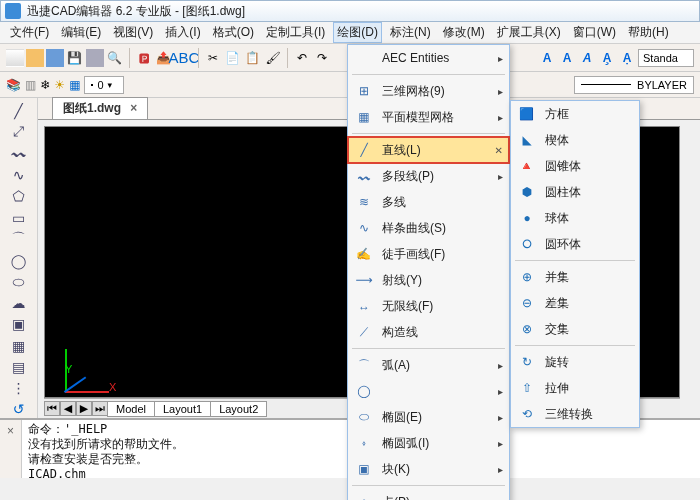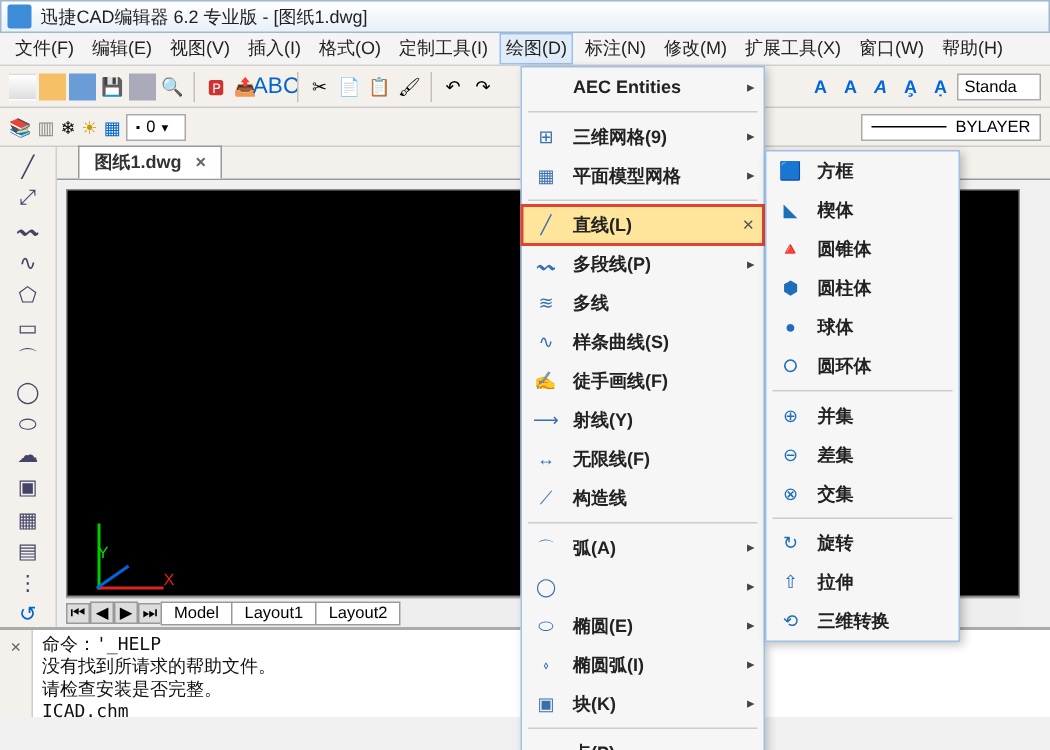--- a/index.html
+++ b/index.html
@@ -38,21 +38,21 @@
   .sheet-tabs .st.active { font-weight: normal; }
   .cmd-area { border-top: 2px solid #aaa; background: #fff; height: 60px; display: flex; }
   .cmd-x { width: 22px; background: #f4f0ec; display: flex; align-items: flex-start; justify-content: center; padding-top: 4px; color: #666; border-right: 1px solid #ccc; }
   .cmd-text { flex: 1; padding: 2px 6px; font-family: SimSun, monospace; font-size: 12px; line-height: 15px; color: #111; }
   
   .menu-popup { position: absolute; background: #f6f6f6; border: 1px solid #9cc0e8; box-shadow: 2px 2px 6px rgba(0,0,0,0.25); z-index: 50; font-size: 12px; color: #222; }
   .menu-popup .row { display: flex; align-items: center; height: 26px; padding: 0 26px 0 6px; position: relative; gap: 8px; }
   .menu-popup .row.highlight { background: #ffe59b; outline: 2px solid #d43; outline-offset: -1px; }
   .menu-popup .row .arrow-x { color:#555;}
   .menu-popup .icon-col { width: 20px; height: 20px; display: flex; align-items: center; justify-content: center; }
-  .menu-popup .lbl { flex: 1; white-space: nowrap; font-weight: bold; }
+  .menu-popup .lbl { flex: 1; white-space: nowrap; }
   .menu-popup .sub-arrow { position: absolute; right: 6px; font-size: 10px; color: #444; }
   .menu-popup .sep-row { height: 1px; background: #ccc; margin: 3px 4px; }
   .gic { display: inline-block; }
   
   .ic-new { background: linear-gradient(#fff,#ddd); border:1px solid #aa8; }
   .ic-open { background: #f5c068; border:1px solid #b87; }
   .ic-save { background: #6a9cd8; border:1px solid #468; }
   .ic-print { background: #aab; border:1px solid #889; }
 </style>
 </head>

